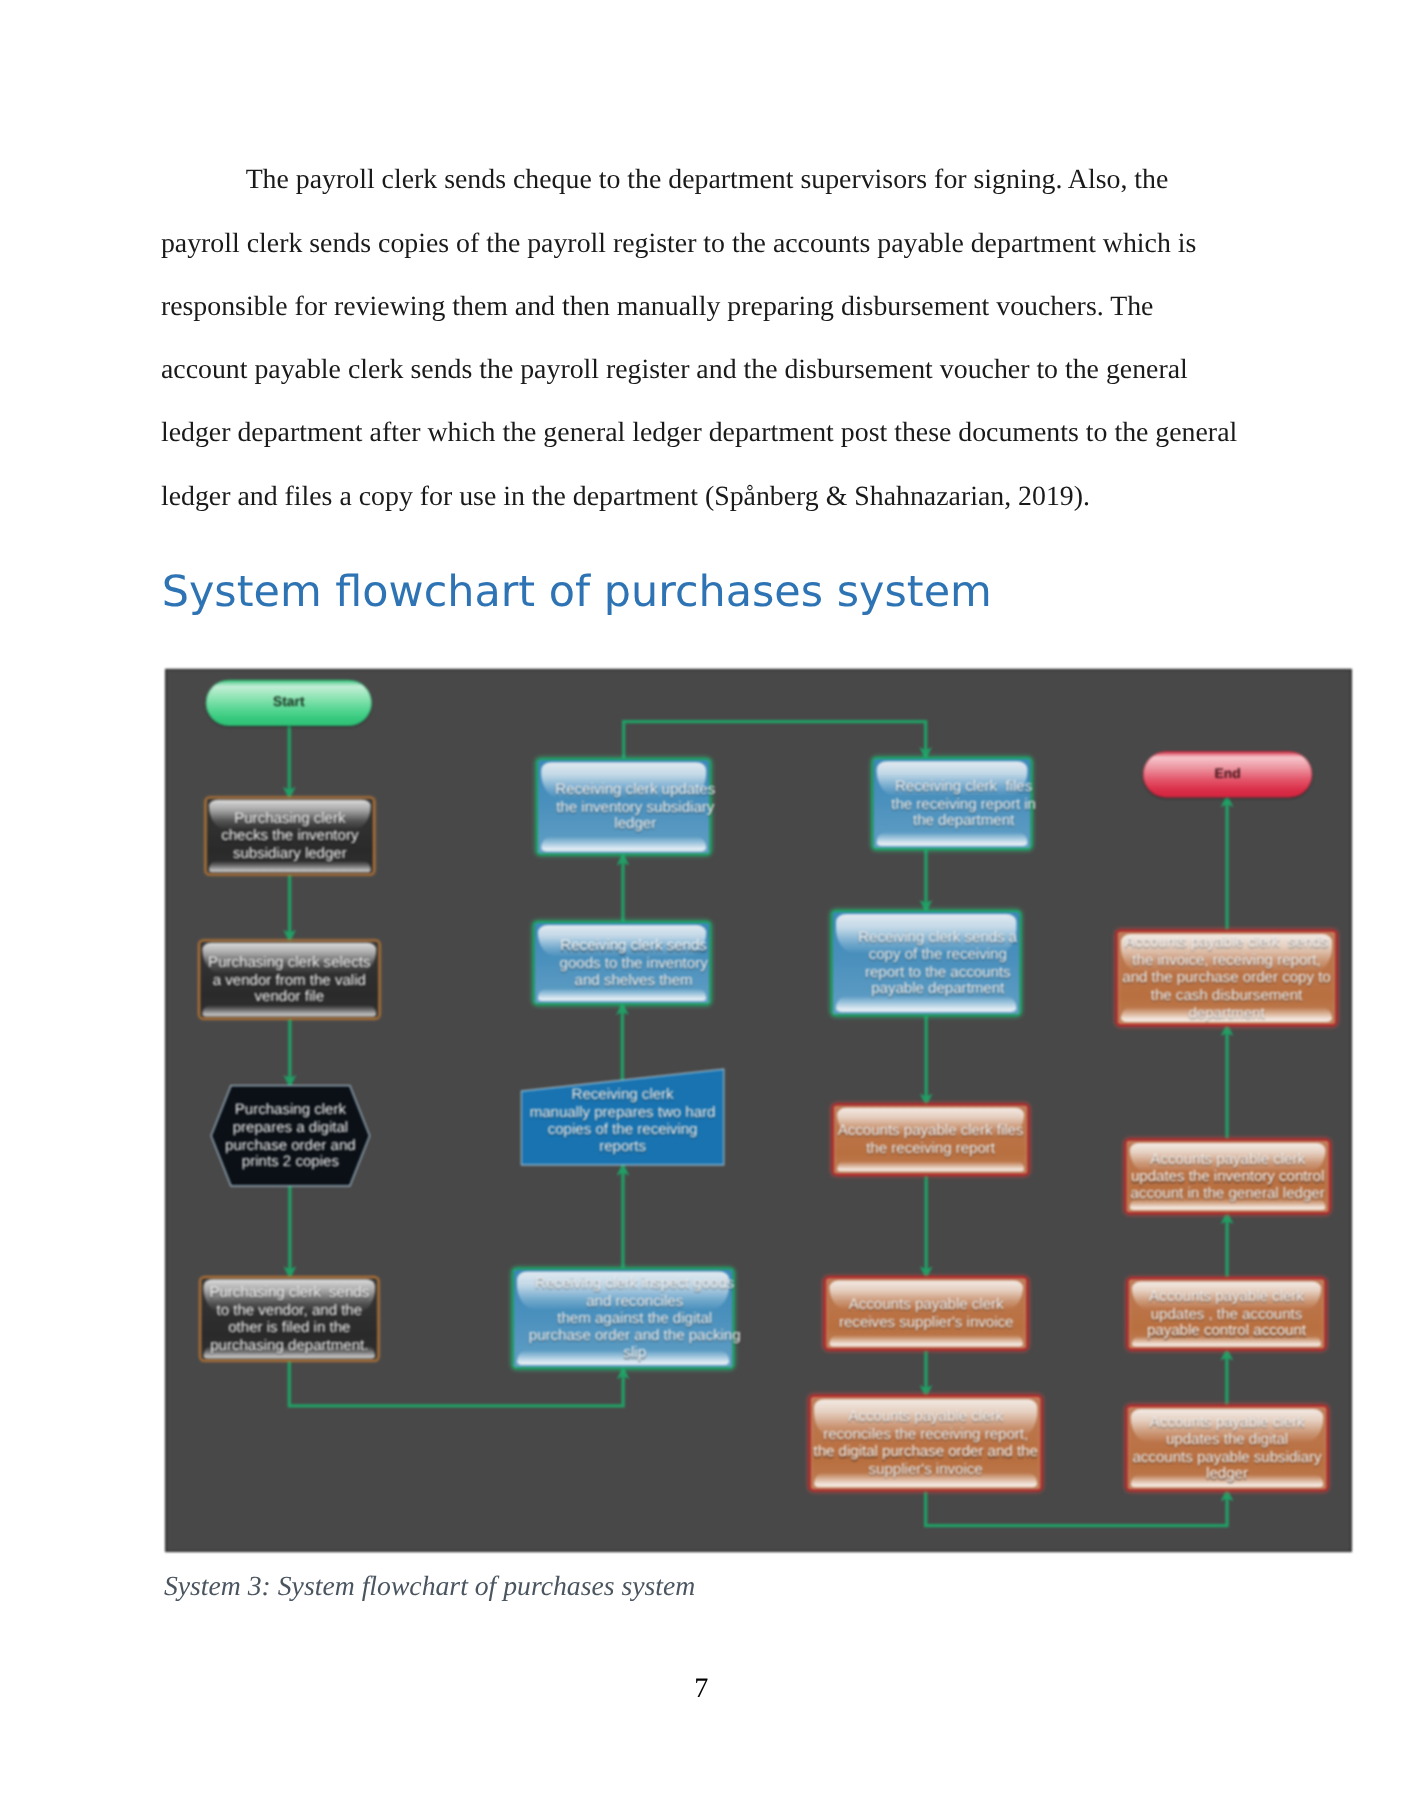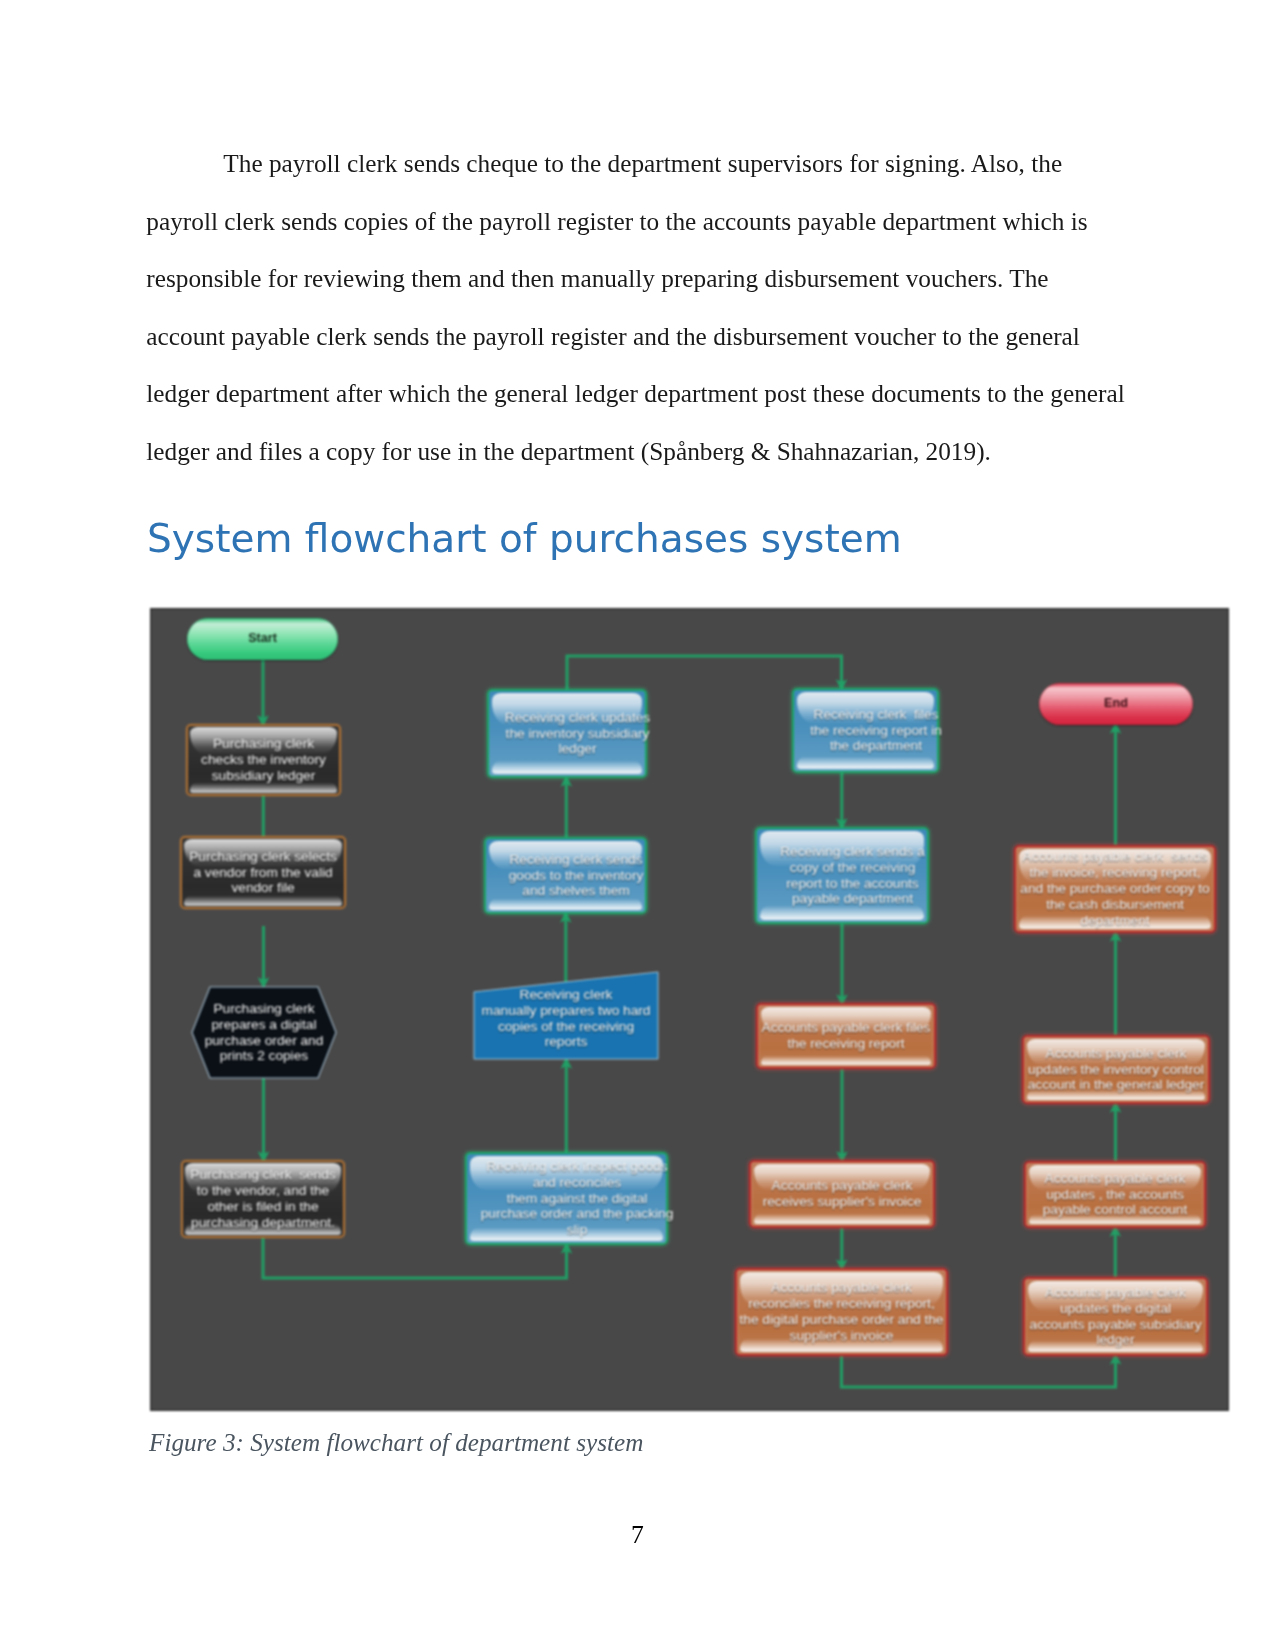--- a/index.html
+++ b/index.html
@@ -109,21 +109,21 @@
       <div class="node st-green" style="left: 37px; top: 10px; width: 151px; height: 42px;">
         <span class="lbl">Start</span>
       </div>
       <div class="node st-brown" style="left: 36px; top: 116px; width: 155px; height: 72px;">
         <div class="gloss-top"></div>
         <div class="gloss-bot"></div>
         <span class="lbl">Purchasing clerk
 checks the inventory
 subsidiary ledger</span>
       </div>
-      <div class="node st-brown" style="left: 30px; top: 228px; width: 166px; height: 73px;">
+      <div class="node st-brown" style="left: 30px; top: 246px; width: 166px; height: 73px;">
         <div class="gloss-top"></div>
         <div class="gloss-bot"></div>
         <span class="lbl">Purchasing clerk selects
 a vendor from the valid
 vendor file</span>
       </div>
       <div class="node st-dark" style="left: 41px; top: 378px; width: 146px; height: 93px;">
         <svg class="shape-svg" width="146" height="93">
           <polygon points="19 1,127 1,145 46.5,127 92,19 92,1 46.5" fill="#050b12" stroke="#a9c4d6" stroke-width="1.1"></polygon>
         </svg>
@@ -235,15 +235,15 @@
         <span class="lbl">Accounts payable clerk  sends
 the invoice, receiving report,
 and the purchase order copy to
 the cash disbursement
 department</span>
       </div>
       <div class="node st-red" style="left: 889px; top: 75px; width: 154px; height: 42px;">
         <span class="lbl">End</span>
       </div>
     </div>
-  <div class="caption">Figure 3: System flowchart of department system</div>
+  <div class="caption">System 3: System flowchart of purchases system</div>
   <div class="pageno">7</div>
 </div>
 
 </body></html>

